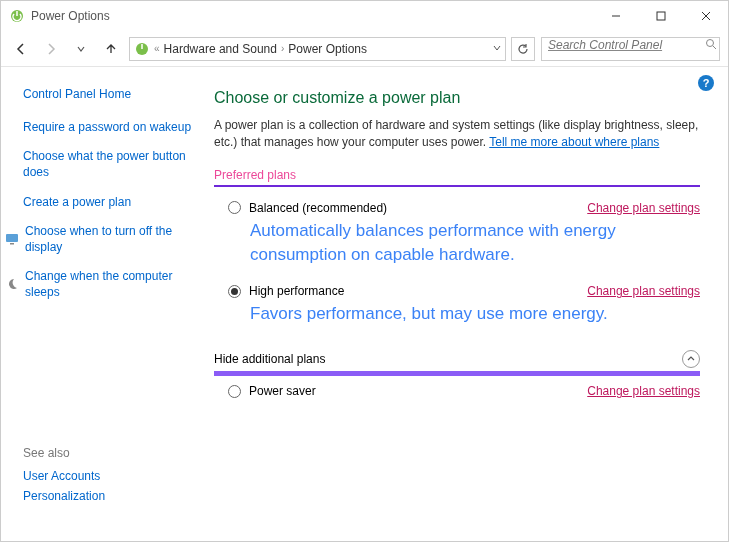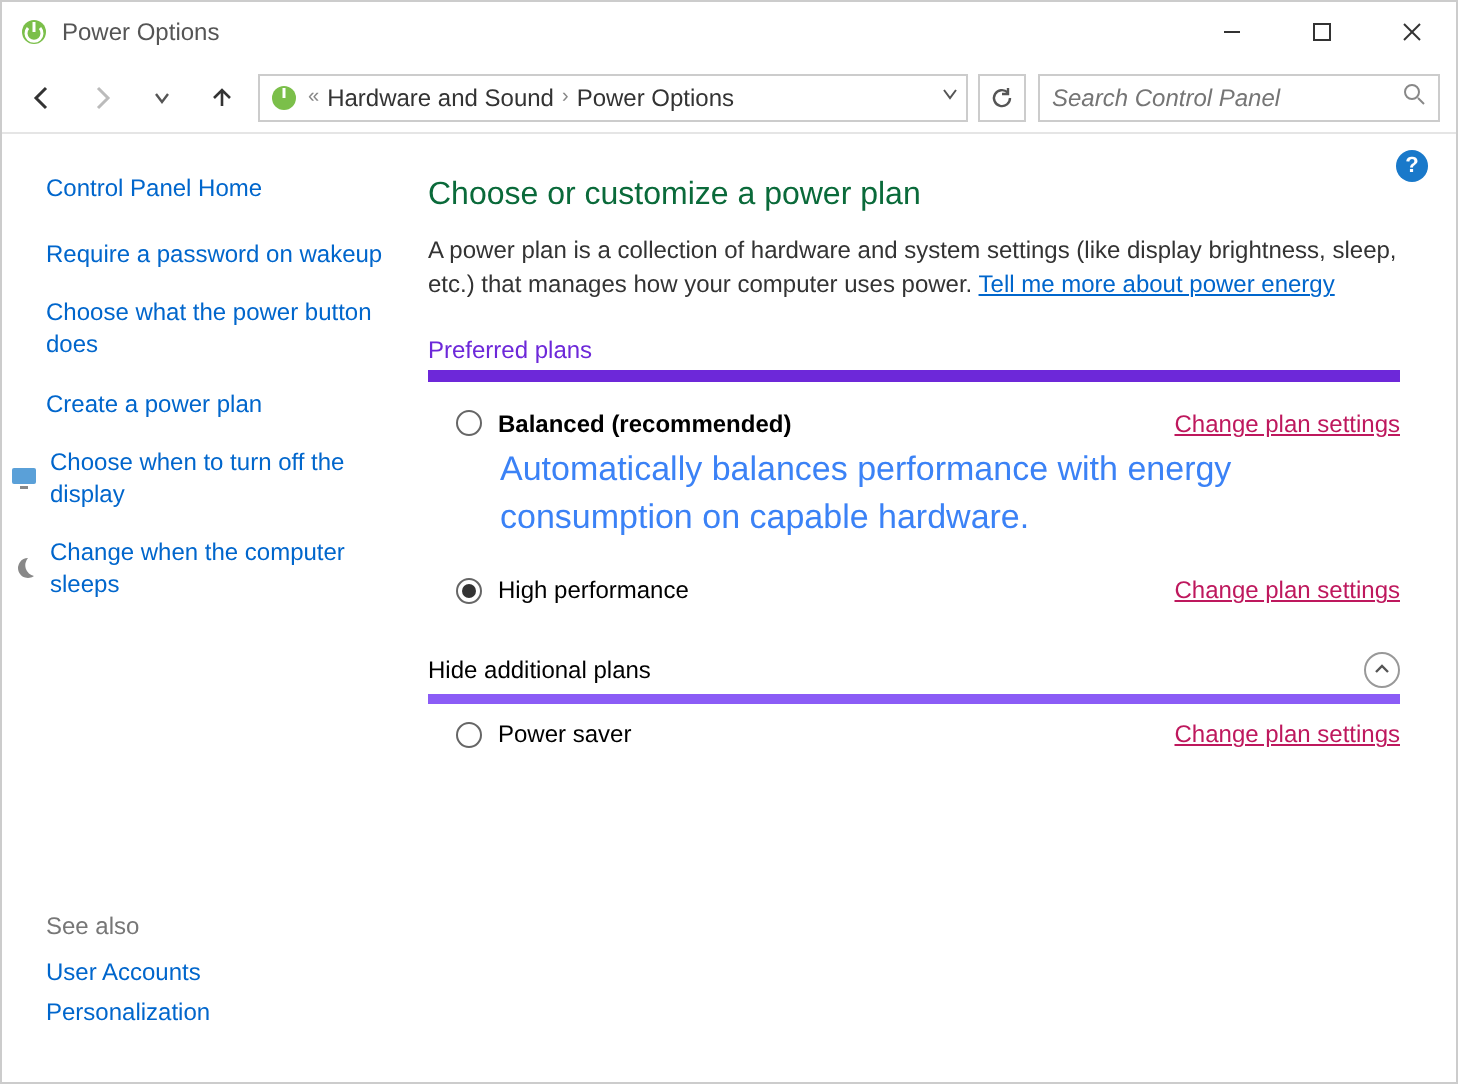--- a/index.html
+++ b/index.html
@@ -43,53 +43,53 @@
   height:24px;
   border:1px solid #ccc;
   display:flex;align-items:center;
   padding:0 4px;
   gap:4px;
   font-size:12px;color:#333;
 }
 .breadcrumb .chev{color:#888;font-size:10px;}
 .refresh {width:24px;height:24px;border:1px solid #ccc;display:flex;align-items:center;justify-content:center;color:#555;margin-left:-1px;}
 .search {
-  width:201px;height:24px;border:1px solid #ccc;display:flex;align-items:center;padding:0 6px;color:#888;
+  width:179px;height:24px;border:1px solid #ccc;display:flex;align-items:flex-start;padding:0 6px;color:#888;text-decoration:underline;
 }
 .search input{border:none;outline:none;flex:1;font-size:12px;font-style:italic;color:#888;background:transparent;}
 .content {
   flex:1;display:flex;position:relative;
 }
 .help-icon {
   position:absolute;right:14px;top:8px;
   width:16px;height:16px;border-radius:50%;
   background:#1979ca;color:#fff;font-size:11px;font-weight:bold;
   display:flex;align-items:center;justify-content:center;
 }
 .sidebar {
-  width:205px;padding:20px 12px 14px 22px;
+  width:205px;padding:20px 12px 24px 22px;
   display:flex;flex-direction:column;
 }
 .sidebar .home{color:#0066cc;font-size:12px;margin-bottom:18px;}
 .sidebar-link{color:#0066cc;font-size:12px;margin-bottom:13px;line-height:1.35;display:flex;align-items:center;gap:6px;}
 .sidebar-link .bullet-icon{width:14px;height:14px;flex-shrink:0;display:flex;align-items:center;justify-content:center;margin-left:-18px;}
 .sidebar-spacer{flex:1;}
 .see-also{color:#777;font-size:12px;margin-bottom:8px;}
 .main{
   flex:1;padding:22px 28px 0 8px;
 }
 h1.page-title{color:#0a6a3a;font-weight:400;font-size:16px;margin-bottom:10px;}
 .intro{font-size:12px;color:#333;line-height:1.45;margin-bottom:16px;}
 .link{color:#0066cc;}
-.section-label{font-size:12px;color:#6d28d9;margin-bottom:6px;border-bottom:6px solid #6d28d9;padding-bottom:3px;}
+.section-label{font-size:12px;color:#ec4899;margin-bottom:6px;border-bottom:2px solid #6d28d9;padding-bottom:3px;}
 .plan{padding:8px 0 10px 14px;}
 .plan-row{display:flex;align-items:flex-start;}
 .plan-head{display:flex;align-items:center;gap:8px;flex:1;}
 .plan-name{font-size:12px;}
-.plan-name.bold{font-weight:700;}
+.plan-name.bold{font-weight:400;}
 .plan-desc{font-size:17px;color:#3b82f6;margin:4px 0 0 22px;line-height:1.4;max-width:380px;}
 .change{color:#be185d;font-size:12px;white-space:nowrap;text-align:right;}
 .radio{
   width:13px;height:13px;border:1px solid #666;border-radius:50%;display:inline-flex;align-items:center;justify-content:center;background:#fff;flex-shrink:0;
 }
 .radio.checked::after{content:"";width:7px;height:7px;border-radius:50%;background:#333;display:block;}
 .hide-plans{
   display:flex;align-items:center;justify-content:space-between;
   border-bottom:5px solid #8b5cf6;padding:6px 0 3px 0;margin-top:8px;
 }
@@ -221,21 +221,21 @@
 
     <div class="sidebar-spacer"></div>
     <div class="see-also">See also</div>
     <div class="sidebar-link" style="margin-bottom:4px">User Accounts</div>
     <div class="sidebar-link">Personalization</div>
   </div>
 
   <div class="main">
     <h1 class="page-title">Choose or customize a power plan</h1>
     <p class="intro">
-      <span>A power plan is a collection of hardware and system settings (like display brightness, sleep, etc.) that manages how your computer uses power. </span><a href="#" class="link">Tell me more about power energy</a>
+      <span>A power plan is a collection of hardware and system settings (like display brightness, sleep, etc.) that manages how your computer uses power. </span><a href="#" class="link">Tell me more about where plans</a>
     </p>
 
     <div class="section-label">Preferred plans</div>
 
     <div class="plan">
       <div class="plan-row">
         <div class="plan-head">
           <span class="radio"></span>
           <span class="plan-name bold">Balanced (recommended)</span>
         </div>
@@ -245,20 +245,21 @@
     </div>
 
     <div class="plan">
       <div class="plan-row">
         <div class="plan-head">
           <span class="radio checked"></span>
           <span class="plan-name">High performance</span>
         </div>
         <a href="#" class="change">Change plan settings</a>
       </div>
+      <div class="plan-desc">Favors performance, but may use more energy.</div>
     </div>
 
     <div class="hide-plans">
       <span>Hide additional plans</span>
       <span class="collapse-btn">
           <svg width="8" height="8" viewBox="0 0 8 8">
             <path d="M1 5 L4 2 L7 5" fill="none" stroke="#555" stroke-width="1.2"></path>
           </svg>
         </span>
     </div>

